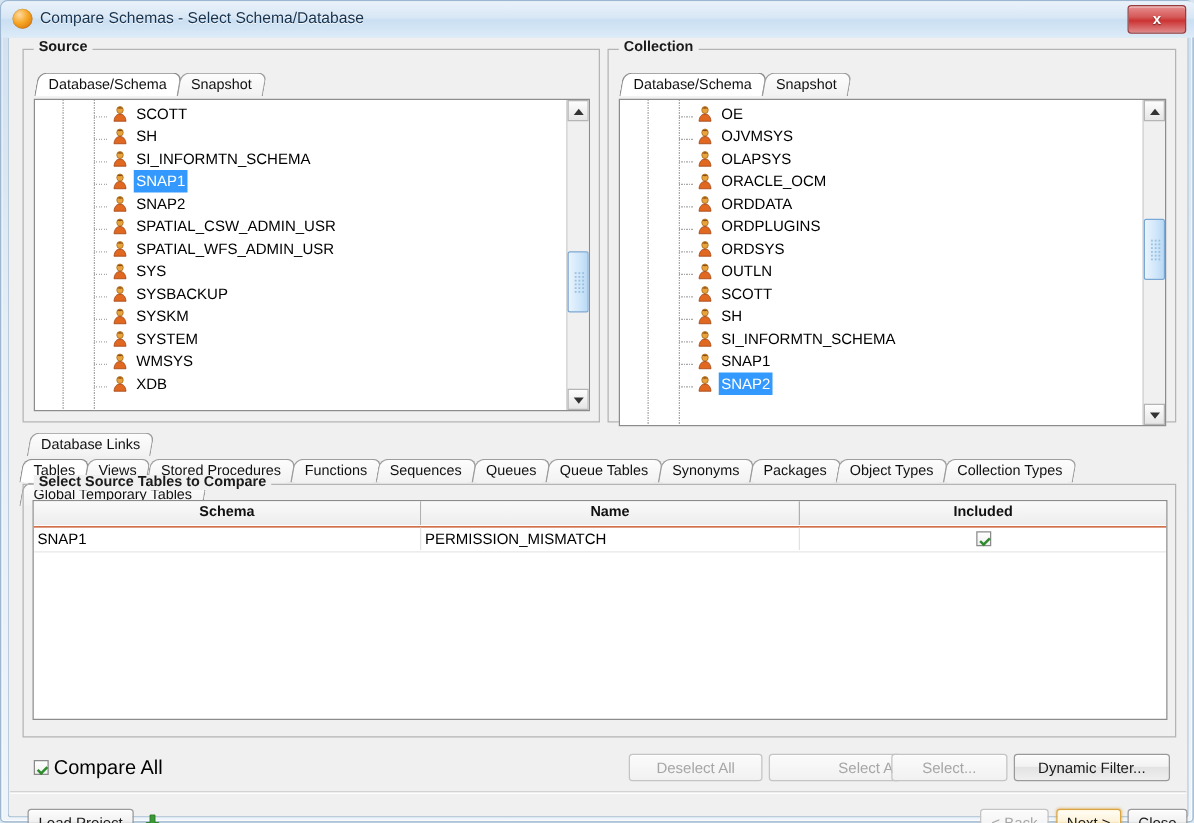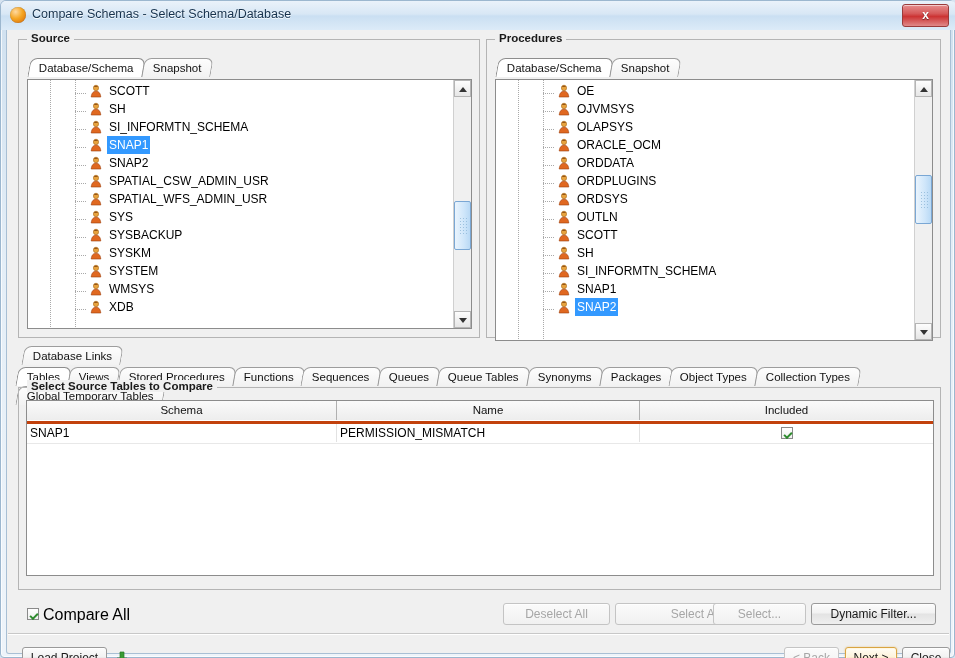--- a/index.html
+++ b/index.html
@@ -113,21 +113,21 @@
     background:linear-gradient(to right,#eaf4fd,#cfe6fa 60%,#b9d9f5);
     cursor:pointer;
   }
   .sb-thumb::after{
     content:"";position:absolute;left:4px;top:50%;margin-top:-9px;width:9px;height:18px;
     background-image:radial-gradient(#8fb8d8 .8px,transparent 1px);
     background-size:3px 3px;opacity:.8;
   }
   
   .table{position:absolute;box-sizing:border-box;border:1px solid #8c8c8c;background:#fff;overflow:hidden;}
-  .thead{display:flex;height:20px;border-bottom:3px solid #c2410c;}
+  .thead{display:flex;height:20px;border-bottom:1px solid #c2410c;font-weight:bold;}
   .th{
     box-sizing:border-box;height:19px;line-height:19px;text-align:center;
     background:linear-gradient(to bottom,#fafafa 0%,#ededed 100%);
     border-right:1px solid #b0b0b0;font-size:11.5px;color:#111;cursor:pointer;
   }
   .th:last-child{border-right:none;}
   .trow{display:flex;height:19px;border-bottom:1px solid #e8e8e8;}
   .td{box-sizing:border-box;height:18px;line-height:18px;border-right:1px solid #e2e2e2;
       font-size:12px;padding-left:3px;overflow:hidden;white-space:nowrap;}
   .td.center{text-align:center;padding-left:0;}
@@ -316,21 +316,21 @@
             </div>
           <div class="sb-thumb" id="src-thumb" style="height: 49px; top: 121px;"></div>
           <div class="sb-btn down">
               <i class="sb-arrow"></i>
             </div>
         </div>
       </div>
     </div>
 
     <div class="group" style="left:479px;top:9px;width:455px;height:299px;">
-      <div class="group-title">Procedures</div>
+      <div class="group-title">Collection</div>
       <div class="tabstrip" style="left:10px;top:18px;">
         <div class="tab sel slant">
           <span>Database/Schema</span>
         </div><div class="tab slant">
           <span>Snapshot</span>
         </div>
       </div>
       <div class="listpane" style="left:8px;top:39px;width:438px;height:262px;">
         <div class="listinner">
           <div class="guide" style="left:22px;"></div>

